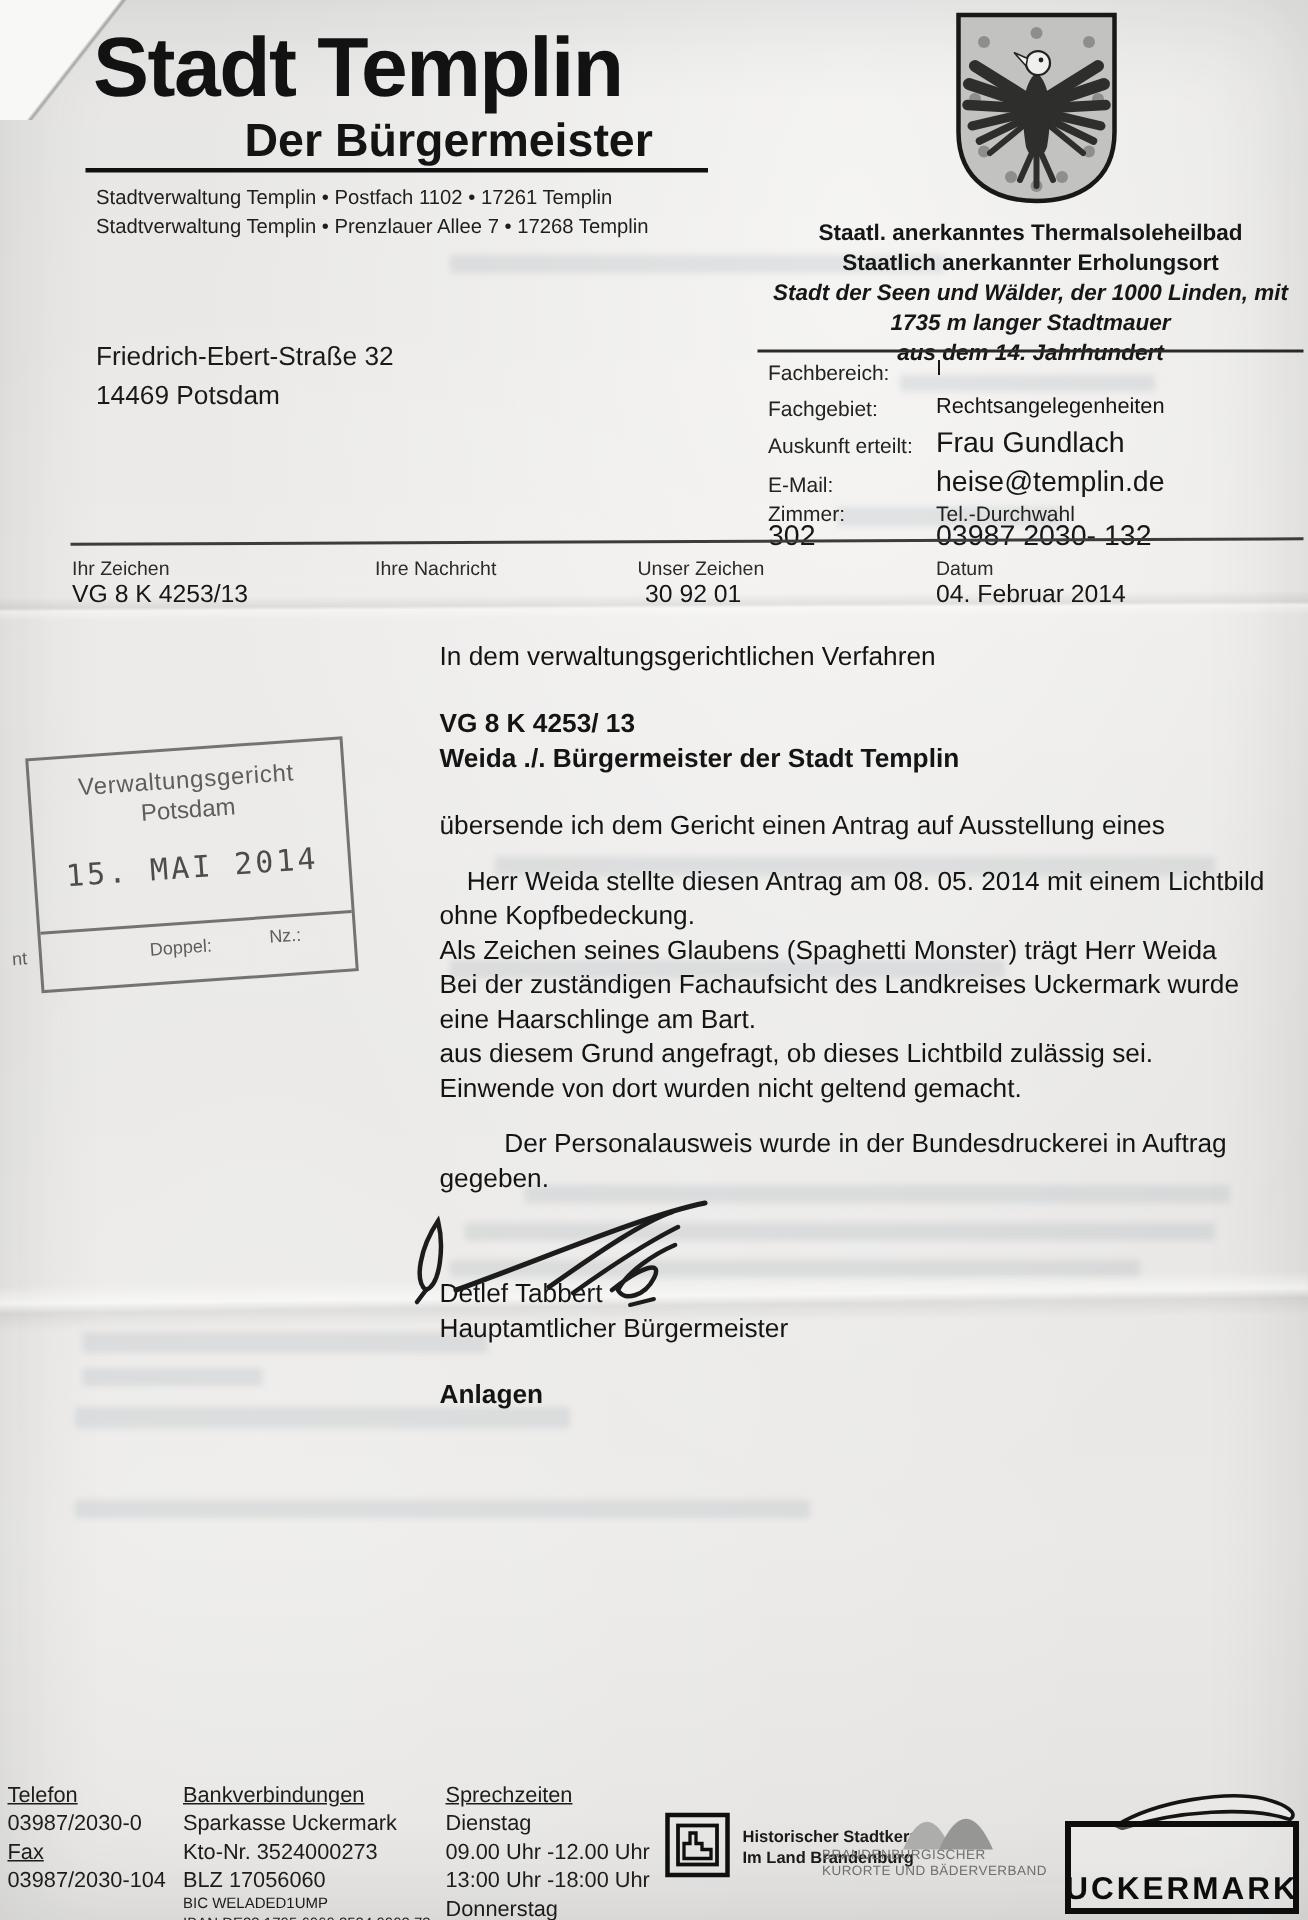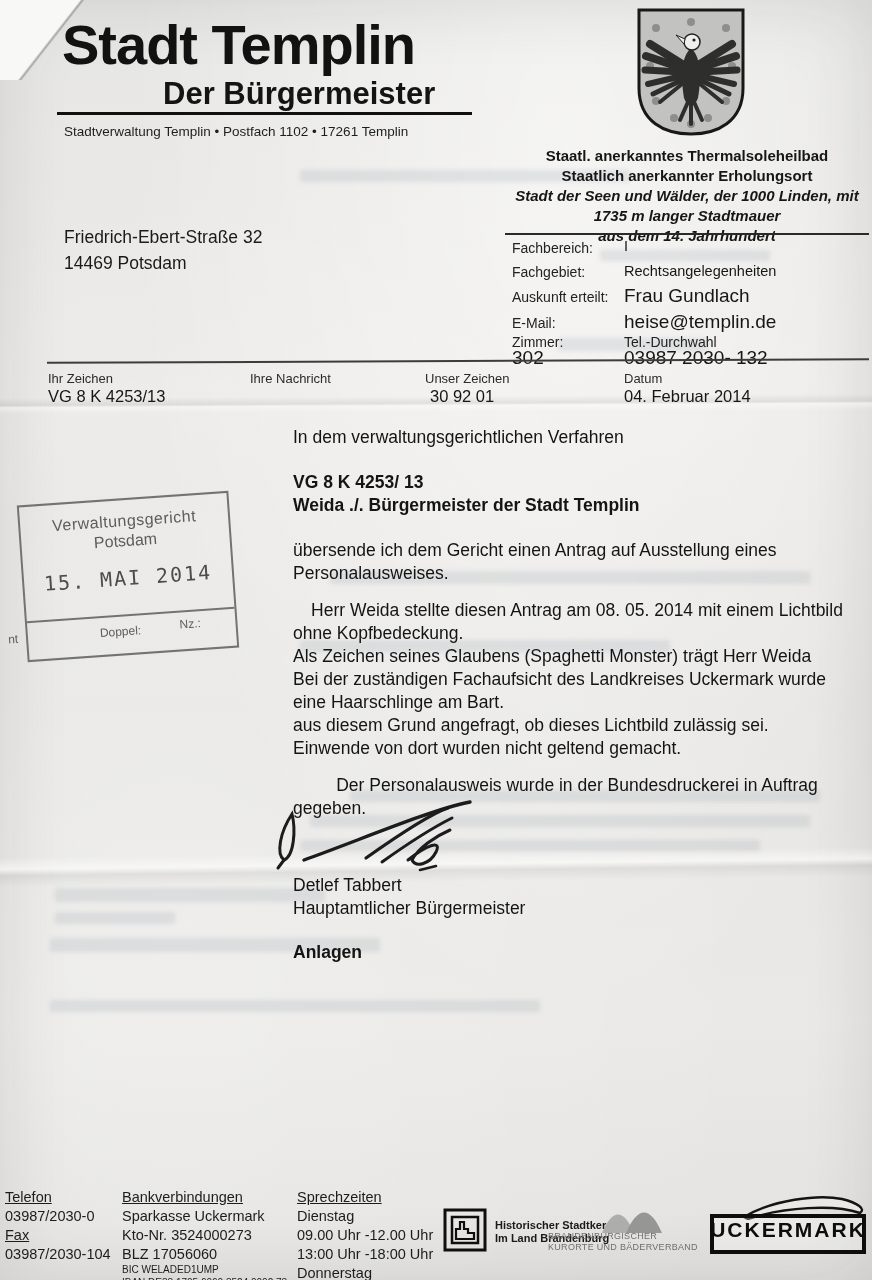--- a/index.html
+++ b/index.html
@@ -84,22 +84,22 @@
   .fcol .sm { font-size:10px; line-height:12.5px; }
   .fcol-1 { left:5px; top:1188px; }
   .fcol-2 { left:122px; top:1188px; }
   .fcol-3 { left:297px; top:1188px; }
 
   .logo-stadtkern { left:443px; top:1208px; display:flex; align-items:center; }
   .logo-stadtkern-text { margin-left:8px; font-size:11px; font-weight:bold; line-height:13.5px; color:#191919; }
   .logo-baeder-arcs { left:598px; top:1200px; }
   .logo-baeder-text { left:548px; top:1231px; width:164px; text-align:left; font-size:9px; line-height:10.5px; color:#6e6e6c; letter-spacing:.3px; }
   .logo-uckermark-swoosh { left:740px; top:1194px; }
-  .logo-uckermark-box { left:710px; top:1214px; width:156px; height:40px; border:4px solid #0d0d0d;
-    display:flex; align-items:flex-start; justify-content:center; background:rgba(255,255,255,.25); }
+  .logo-uckermark-box { left:710px; top:1214px; width:156px; height:62px; border:4px solid #0d0d0d;
+    display:flex; align-items:flex-end; justify-content:center; background:rgba(255,255,255,.25); }
   .logo-uckermark-label { font-size:21px; font-weight:bold; letter-spacing:2px; color:#0d0d0d; }
 </style>
 </head>
 <body>
 
 <div class="paper">
 
   <div class="abs fold"></div>
   <div class="abs crease crease-1"></div>
   <div class="abs crease crease-2"></div>
@@ -114,20 +114,21 @@
   <div class="abs ghost" style="left:55px;top:888px;width:270px;height:14px"></div>
   <div class="abs ghost" style="left:55px;top:912px;width:120px;height:12px"></div>
   <div class="abs ghost" style="left:50px;top:938px;width:330px;height:14px"></div>
   <div class="abs ghost" style="left:50px;top:1000px;width:490px;height:12px"></div>
 
   <div class="abs title">Stadt Templin</div>
   <div class="abs subtitle">Der Bürgermeister</div>
   <div class="abs header-rule"></div>
   <div class="abs sender-lines">
     <div>Stadtverwaltung Templin • Postfach 1102 • 17261 Templin</div>
+    <div>Stadtverwaltung Templin • Prenzlauer Allee 7 • 17268 Templin</div>
   </div>
 
   <div class="abs crest">
     <svg width="114" height="132" viewBox="0 0 114 132">
       <path d="M5,4 H109 V82 C109,116 83,128 57,128 C31,128 5,116 5,82 Z" fill="#c2c2c0" stroke="#181818" stroke-width="3"></path>
       <g fill="#8e8e8c">
         <circle cx="22" cy="22" r="4"></circle>
           <circle cx="57" cy="16" r="4"></circle>
           <circle cx="92" cy="22" r="4"></circle>
         <circle cx="16" cy="60" r="4"></circle>
@@ -206,21 +207,20 @@
     <div class="stamp-doppel">Doppel:</div>
     <div class="stamp-nz">Nz.:</div>
     <div class="stamp-frag">nt</div>
   </div>
 
   <div class="abs body-col">
     <div>In dem verwaltungsgerichtlichen Verfahren</div>
     <div class="b gap-lg">VG 8 K 4253/ 13</div>
     <div class="b">Weida ./. Bürgermeister der Stadt Templin</div>
     <div class="gap-lg">übersende ich dem Gericht einen Antrag auf Ausstellung eines</div>
-    <div>Personalausweises.</div>
     <div class="gap-md">Herr Weida stellte diesen Antrag am 08. 05. 2014 mit einem Lichtbild</div>
     <div>ohne Kopfbedeckung.</div>
     <div>Als Zeichen seines Glaubens (Spaghetti Monster) trägt Herr Weida</div>
     <div>Bei der zuständigen Fachaufsicht des Landkreises Uckermark wurde</div>
     <div>eine Haarschlinge am Bart.</div>
     <div>aus diesem Grund angefragt, ob dieses Lichtbild zulässig sei.</div>
     <div>Einwende von dort wurden nicht geltend gemacht.</div>
     <div class="gap-md">Der Personalausweis wurde in der Bundesdruckerei in Auftrag</div>
     <div>gegeben.</div>
     <div class="gap-sig">Detlef Tabbert</div>

